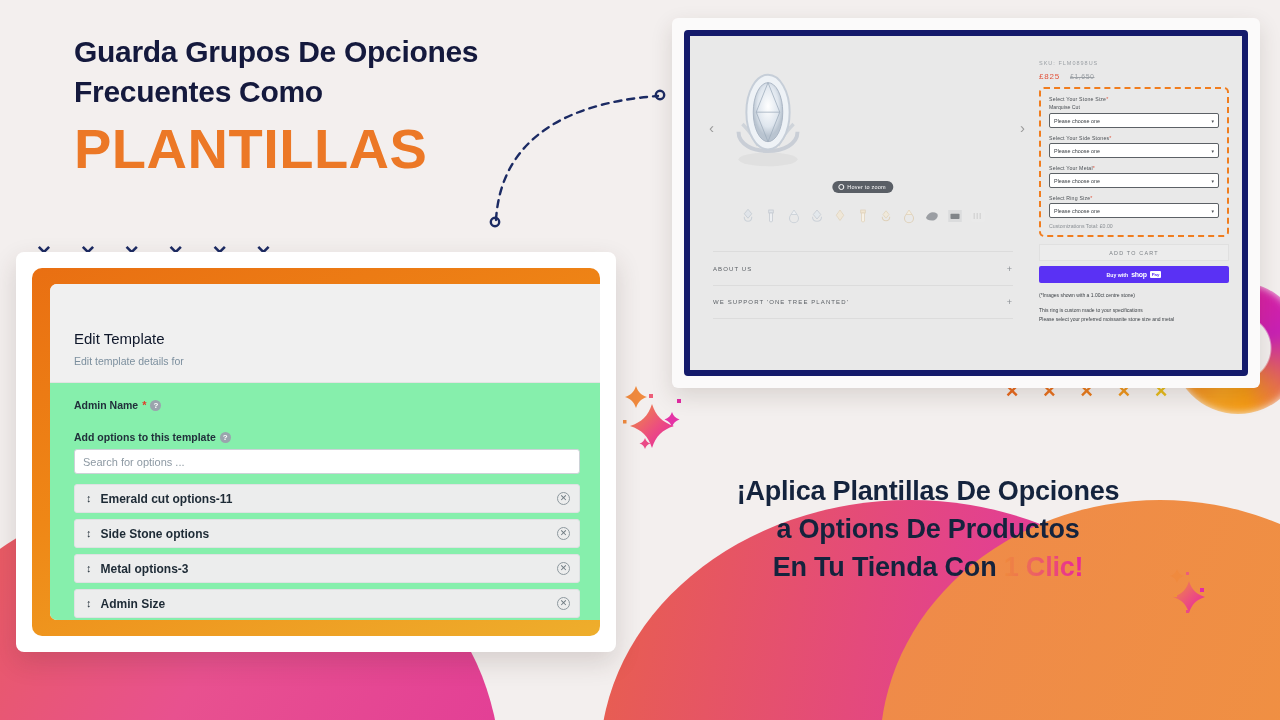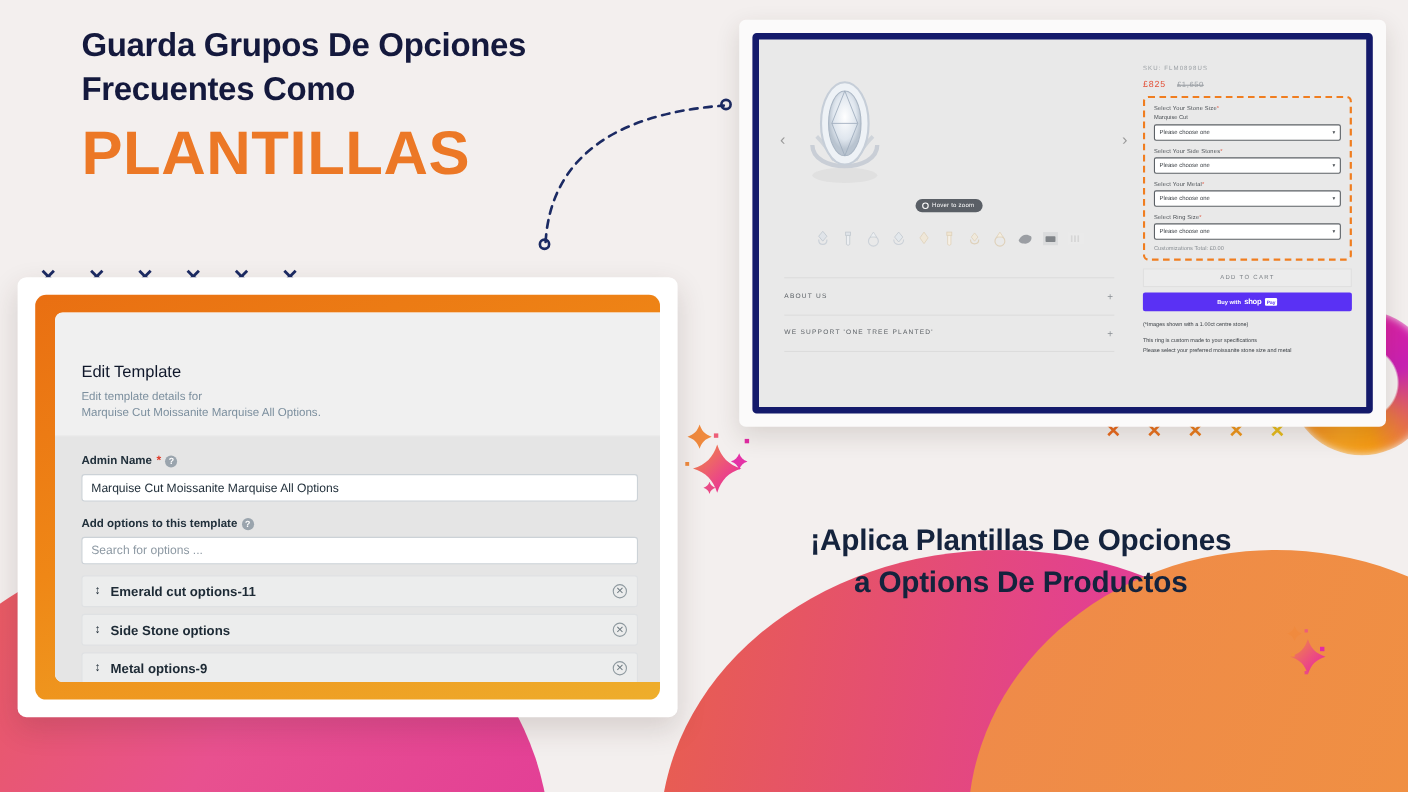--- a/index.html
+++ b/index.html
@@ -49,21 +49,21 @@
     background:
       conic-gradient(from 200deg, #f4a020 0deg, #f07c20 70deg, #e0219a 160deg, #c621b5 230deg, #f59a12 330deg, #f4a020 360deg);
     -webkit-mask: radial-gradient(circle, transparent 0 32px, #000 34px);
     mask: radial-gradient(circle, transparent 0 32px, #000 34px);
     filter: blur(4px);
   }
 
   
   .headline {
     position: absolute;
-    left: 74px; top: 22px;
+    left: 74px; top: 32px;
     width: 560px;
     color: #101a3c;
     font-weight: bold;
     letter-spacing: -0.3px;
   }
   .headline .l1, .headline .l2 {
     font-size: 30px;
     line-height: 40px;
     color: #14193d;
   }
@@ -134,21 +134,21 @@
     margin-top: 32px;
   }
   .tpl-sub {
     font-size: 10.5px;
     color: #7c8f9e;
     line-height: 14px;
   }
   .tpl-body {
     padding: 16px 20px 10px 24px;
     flex: 1;
-    background: #e5e5e5;
+    background: #86efac;
   }
   .fld-label {
     font-size: 10.5px;
     font-weight: bold;
     color: #21303b;
     margin-bottom: 6px;
     display: flex;
     align-items: center;
     gap: 4px;
   }
@@ -496,31 +496,29 @@
   <rect x="23" y="47" width="3" height="3" fill="#ea4a86"></rect>
 </svg>
 
 <div class="tpl-shell">
   <div class="tpl-frame">
     <div class="tpl-card">
 
       <div class="tpl-head">
         <div class="tpl-title">Edit Template</div>
         <div class="tpl-sub">Edit template details for</div>
-        <div class="tpl-sub">Marquise Cut Moissanite Marquise All Options.</div>
       </div>
 
       <div class="tpl-body">
 
         <div class="fld-label">
           <span>Admin Name</span>
           <span class="req-star">*</span>
           <span class="help-icon">?</span>
         </div>
-        <input class="fld-input" type="text" value="Marquise Cut Moissanite Marquise All Options" style="">
 
         <div class="fld-gap"></div>
 
         <div class="fld-label">
           <span>Add options to this template</span>
           <span class="help-icon">?</span>
         </div>
         <input class="fld-input" type="text" placeholder="Search for options ..." style="">
 
         <div class="opt-list">
@@ -532,27 +530,27 @@
           </div>
 
           <div class="opt-row">
             <span class="drag-icon">↕</span>
             <span class="opt-name">Side Stone options</span>
             <span class="remove-icon">✕</span>
           </div>
 
           <div class="opt-row">
             <span class="drag-icon">↕</span>
-            <span class="opt-name">Metal options-9</span>
+            <span class="opt-name">Metal options-3</span>
             <span class="remove-icon">✕</span>
           </div>
 
           <div class="opt-row">
             <span class="drag-icon">↕</span>
-            <span class="opt-name">Ring Size</span>
+            <span class="opt-name">Admin Size</span>
             <span class="remove-icon">✕</span>
           </div>
 
         </div>
       </div>
     </div>
   </div>
 </div>
 
 <div class="shot-shell">
@@ -703,13 +701,16 @@
         <div class="p-note" style="margin-top:1px">Please select your preferred moissanite stone size and metal</div>
       </div>
 
     </div>
   </div>
 </div>
 
 <div class="subhead">
   <div>¡Aplica Plantillas De Opciones</div>
   <div>a Options De Productos</div>
+  <div>
+    <span>En Tu Tienda Con </span><span class="grad">1 Clic!</span>
+  </div>
 </div>
 
 </body></html>

